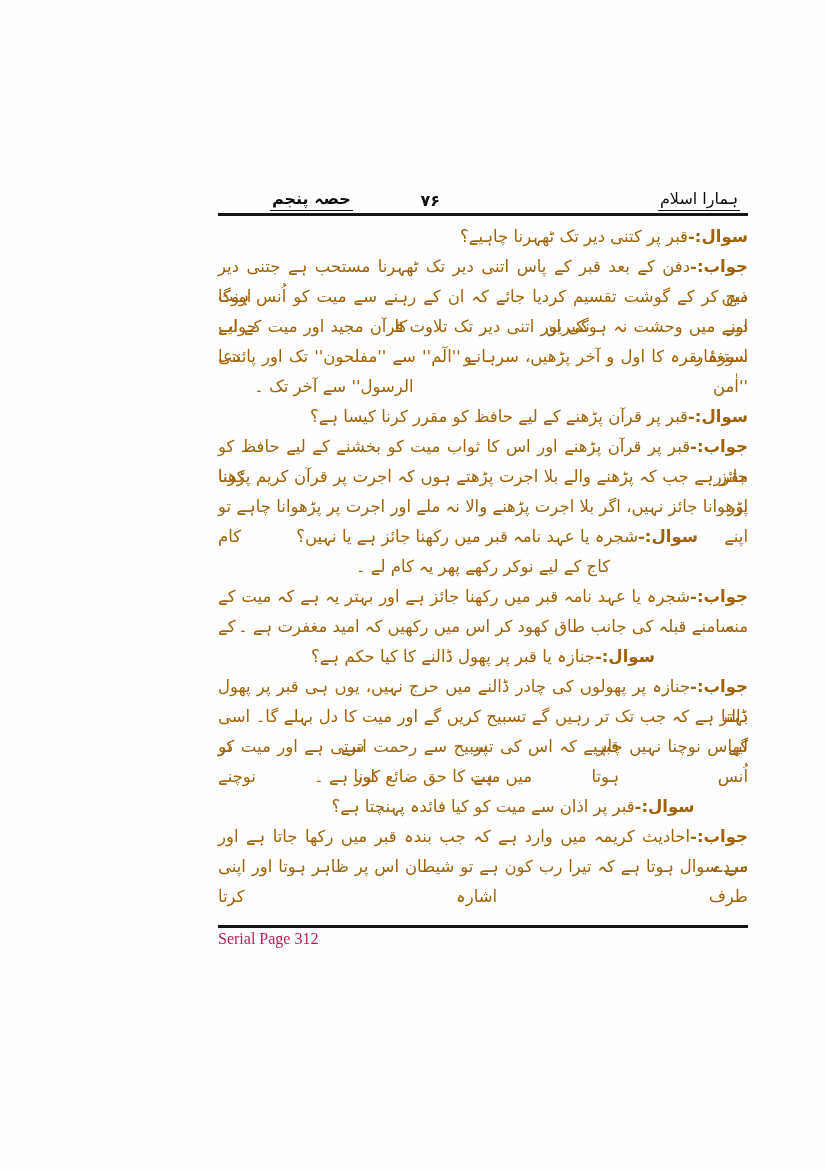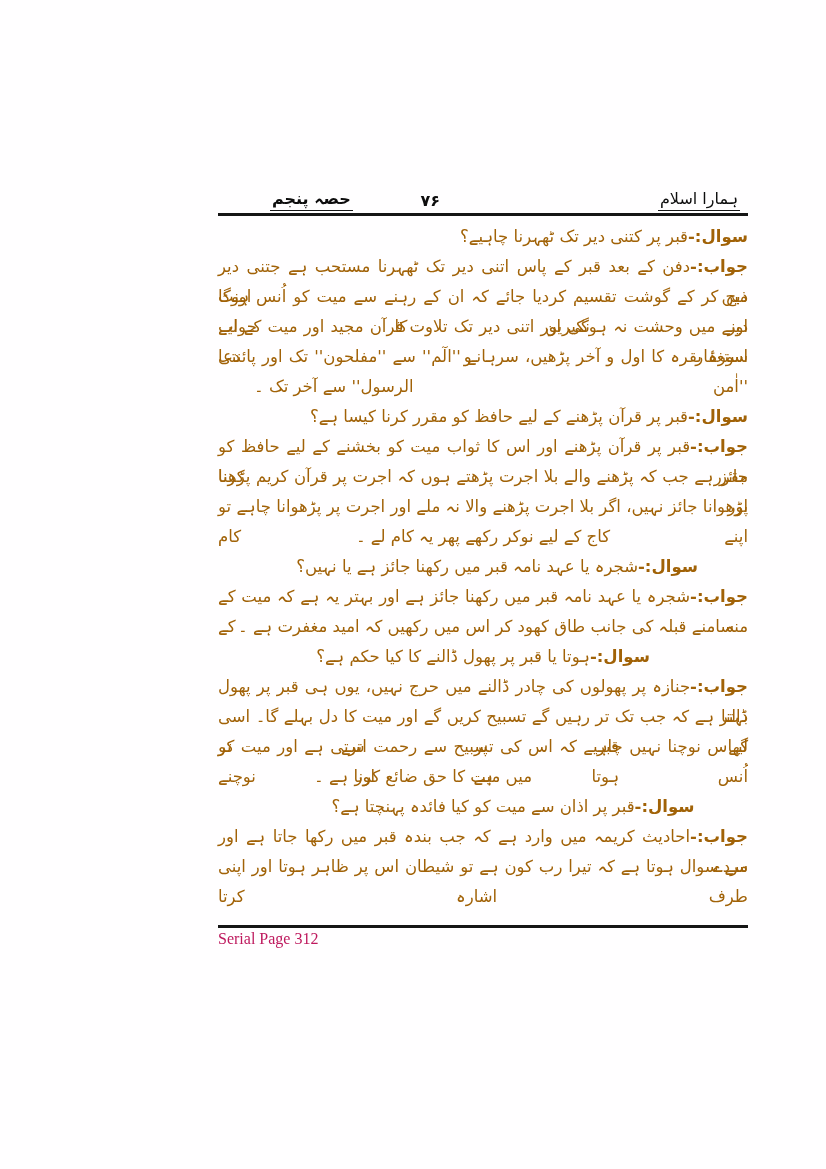--- a/index.html
+++ b/index.html
@@ -84,27 +84,27 @@
       <div class="line l-j"><b>جواب:-</b><span>دفن کے بعد قبر کے پاس اتنی دیر تک ٹھہرنا مستحب ہے جتنی دیر میں اونٹ</span></div>
       <div class="line l-j">ذبح کر کے گوشت تقسیم کردیا جائے کہ ان کے رہنے سے میت کو اُنس ہوگا اور نکیرین کا جواب</div>
       <div class="line l-j">دینے میں وحشت نہ ہوگی اور اتنی دیر تک تلاوت قرآن مجید اور میت کے لیے استغفار و دعا</div>
       <div class="line l-j">سورۂ بقرہ کا اول و آخر پڑھیں، سرہانے ''الٓم'' سے ''مفلحون'' تک اور پائنتی ''اٰمن</div>
       <div class="line l-l pl-36">الرسول'' سے آخر تک ۔</div>
 
       <div class="line l-r"><b>سوال:-</b><span>قبر پر قرآن پڑھنے کے لیے حافظ کو مقرر کرنا کیسا ہے؟</span></div>
       <div class="line l-j"><b>جواب:-</b><span>قبر پر قرآن پڑھنے اور اس کا ثواب میت کو بخشنے کے لیے حافظ کو مقرر کرنا</span></div>
       <div class="line l-j">جائز ہے جب کہ پڑھنے والے بلا اجرت پڑھتے ہوں کہ اجرت پر قرآن کریم پڑھنا اور</div>
       <div class="line l-j">پڑھوانا جائز نہیں، اگر بلا اجرت پڑھنے والا نہ ملے اور اجرت پر پڑھوانا چاہے تو اپنے کام</div>
+      <div class="line l-r pr-50"><b>سوال:-</b><span>شجرہ یا عہد نامہ قبر میں رکھنا جائز ہے یا نہیں؟</span></div>
+
       <div class="line l-c">کاج کے لیے نوکر رکھے پھر یہ کام لے ۔</div>
-
-      <div class="line l-r pr-50"><b>سوال:-</b><span>شجرہ یا عہد نامہ قبر میں رکھنا جائز ہے یا نہیں؟</span></div>
       <div class="line l-j"><b>جواب:-</b><span>شجرہ یا عہد نامہ قبر میں رکھنا جائز ہے اور بہتر یہ ہے کہ میت کے منہ کے</span></div>
       <div class="line l-l pl-20">سامنے قبلہ کی جانب طاق کھود کر اس میں رکھیں کہ امید مغفرت ہے ۔</div>
 
-      <div class="line l-c"><b>سوال:-</b><span>ہوتا یا قبر پر پھول ڈالنے کا کیا حکم ہے؟</span></div>
+      <div class="line l-c"><b>سوال:-</b><span>جنازہ یا قبر پر پھول ڈالنے کا کیا حکم ہے؟</span></div>
       <div class="line l-j"><b>جواب:-</b><span>جنازہ پر پھولوں کی چادر ڈالنے میں حرج نہیں، یوں ہی قبر پر پھول ڈالنا</span></div>
       <div class="line l-j">بہتر ہے کہ جب تک تر رہیں گے تسبیح کریں گے اور میت کا دل بہلے گا۔ اسی لیے قبر پر سے تر</div>
       <div class="line l-j">گھاس نوچنا نہیں چاہیے کہ اس کی تسبیح سے رحمت اترتی ہے اور میت کو اُنس ہوتا ہے اور نوچنے</div>
       <div class="line l-c shift-l">میں میت کا حق ضائع کرنا ہے ۔</div>
 
       <div class="line l-c shift-r"><b>سوال:-</b><span>قبر پر اذان سے میت کو کیا فائدہ پہنچتا ہے؟</span></div>
       <div class="line l-j"><b>جواب:-</b><span>احادیث کریمہ میں وارد ہے کہ جب بندہ قبر میں رکھا جاتا ہے اور مردے</span></div>
       <div class="line l-j">سے سوال ہوتا ہے کہ تیرا رب کون ہے تو شیطان اس پر ظاہر ہوتا اور اپنی طرف اشارہ کرتا</div>
 
     </div>

